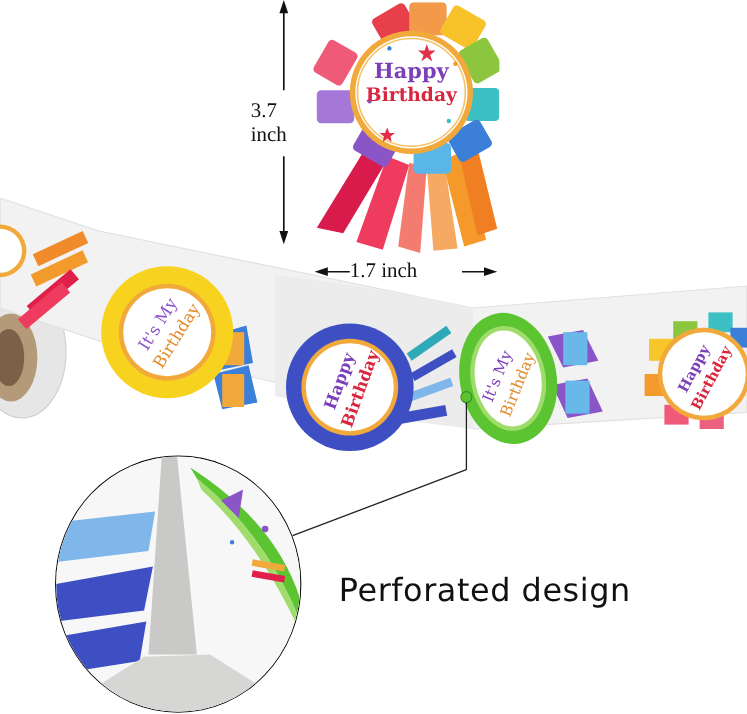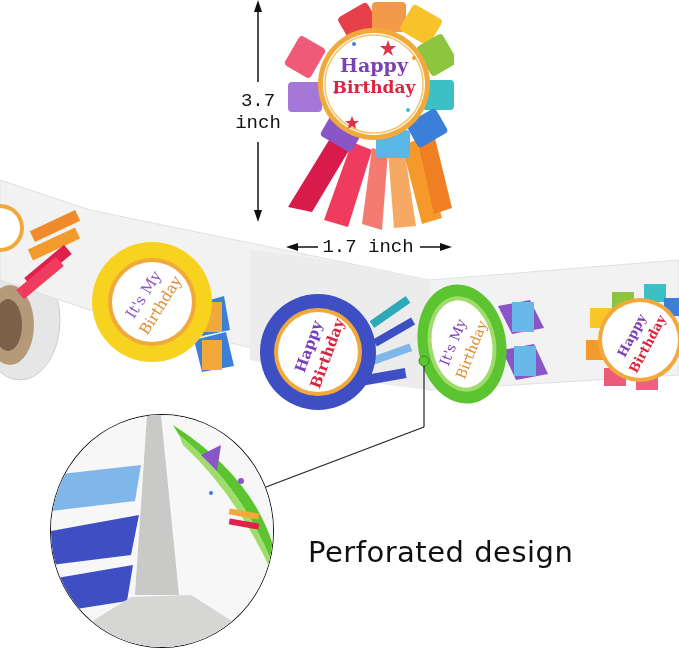--- a/index.html
+++ b/index.html
@@ -1,18 +1,18 @@
 <!DOCTYPE html>
 <html><head>
 <meta charset="utf-8">
 <style>
   html, body { margin: 0; padding: 0; background: #ffffff; }
   body { width: 679px; height: 649px; position: relative; overflow: hidden; font-family: "DejaVu Sans", sans-serif; }
   .abs { position: absolute; }
-  .dim-text { font-family: Liberation Mono, monospace; color: #111; font-size: 19px; line-height: 22px; text-align: center; }
+  .dim-text { font-family: Liberation Serif, serif; color: #111; font-size: 19px; line-height: 22px; text-align: left; }
   .callout-text { font-family: "DejaVu Sans", sans-serif; color: #111; font-size: 29px; letter-spacing: 0.5px; }
   svg { display: block; }
 </style>
 </head>
 <body>
 
 <svg class="abs" style="left:252px;top:0;" width="12" height="222" viewBox="0 0 12 222">
   <line x1="6" y1="6" x2="6" y2="82" stroke="#111" stroke-width="1.5"></line>
   <polygon points="6,0 2,12 10,12" fill="#111"></polygon>
   <line x1="6" y1="142" x2="6" y2="215" stroke="#111" stroke-width="1.5"></line>
@@ -163,13 +163,13 @@
     <path d="M122,10 Q200,60 222,130 L222,150 Q190,70 128,20 Z" fill="#5cc431"></path>
     <path d="M128,20 Q190,70 222,150 L222,160 Q186,80 132,30 Z" fill="#9fdc6b"></path>
     <polygon points="150,40 170,30 166,56" fill="#8a55c7"></polygon>
     <rect x="178" y="96" width="30" height="6" fill="#f2a93b" transform="rotate(10 193 99)"></rect>
     <rect x="178" y="106" width="30" height="6" fill="#e0204a" transform="rotate(10 193 109)"></rect>
     <circle cx="160" cy="78" r="2" fill="#3b7fd8"></circle>
     <circle cx="190" cy="66" r="3" fill="#8a55c7"></circle>
   </svg>
 </div>
 
-<div class="abs callout-text" style="left:308px;top:519px;margin-top:16px;">Perforated design</div>
+<div class="abs callout-text" style="left:308px;top:519px;">Perforated design</div>
 
 </body></html>

